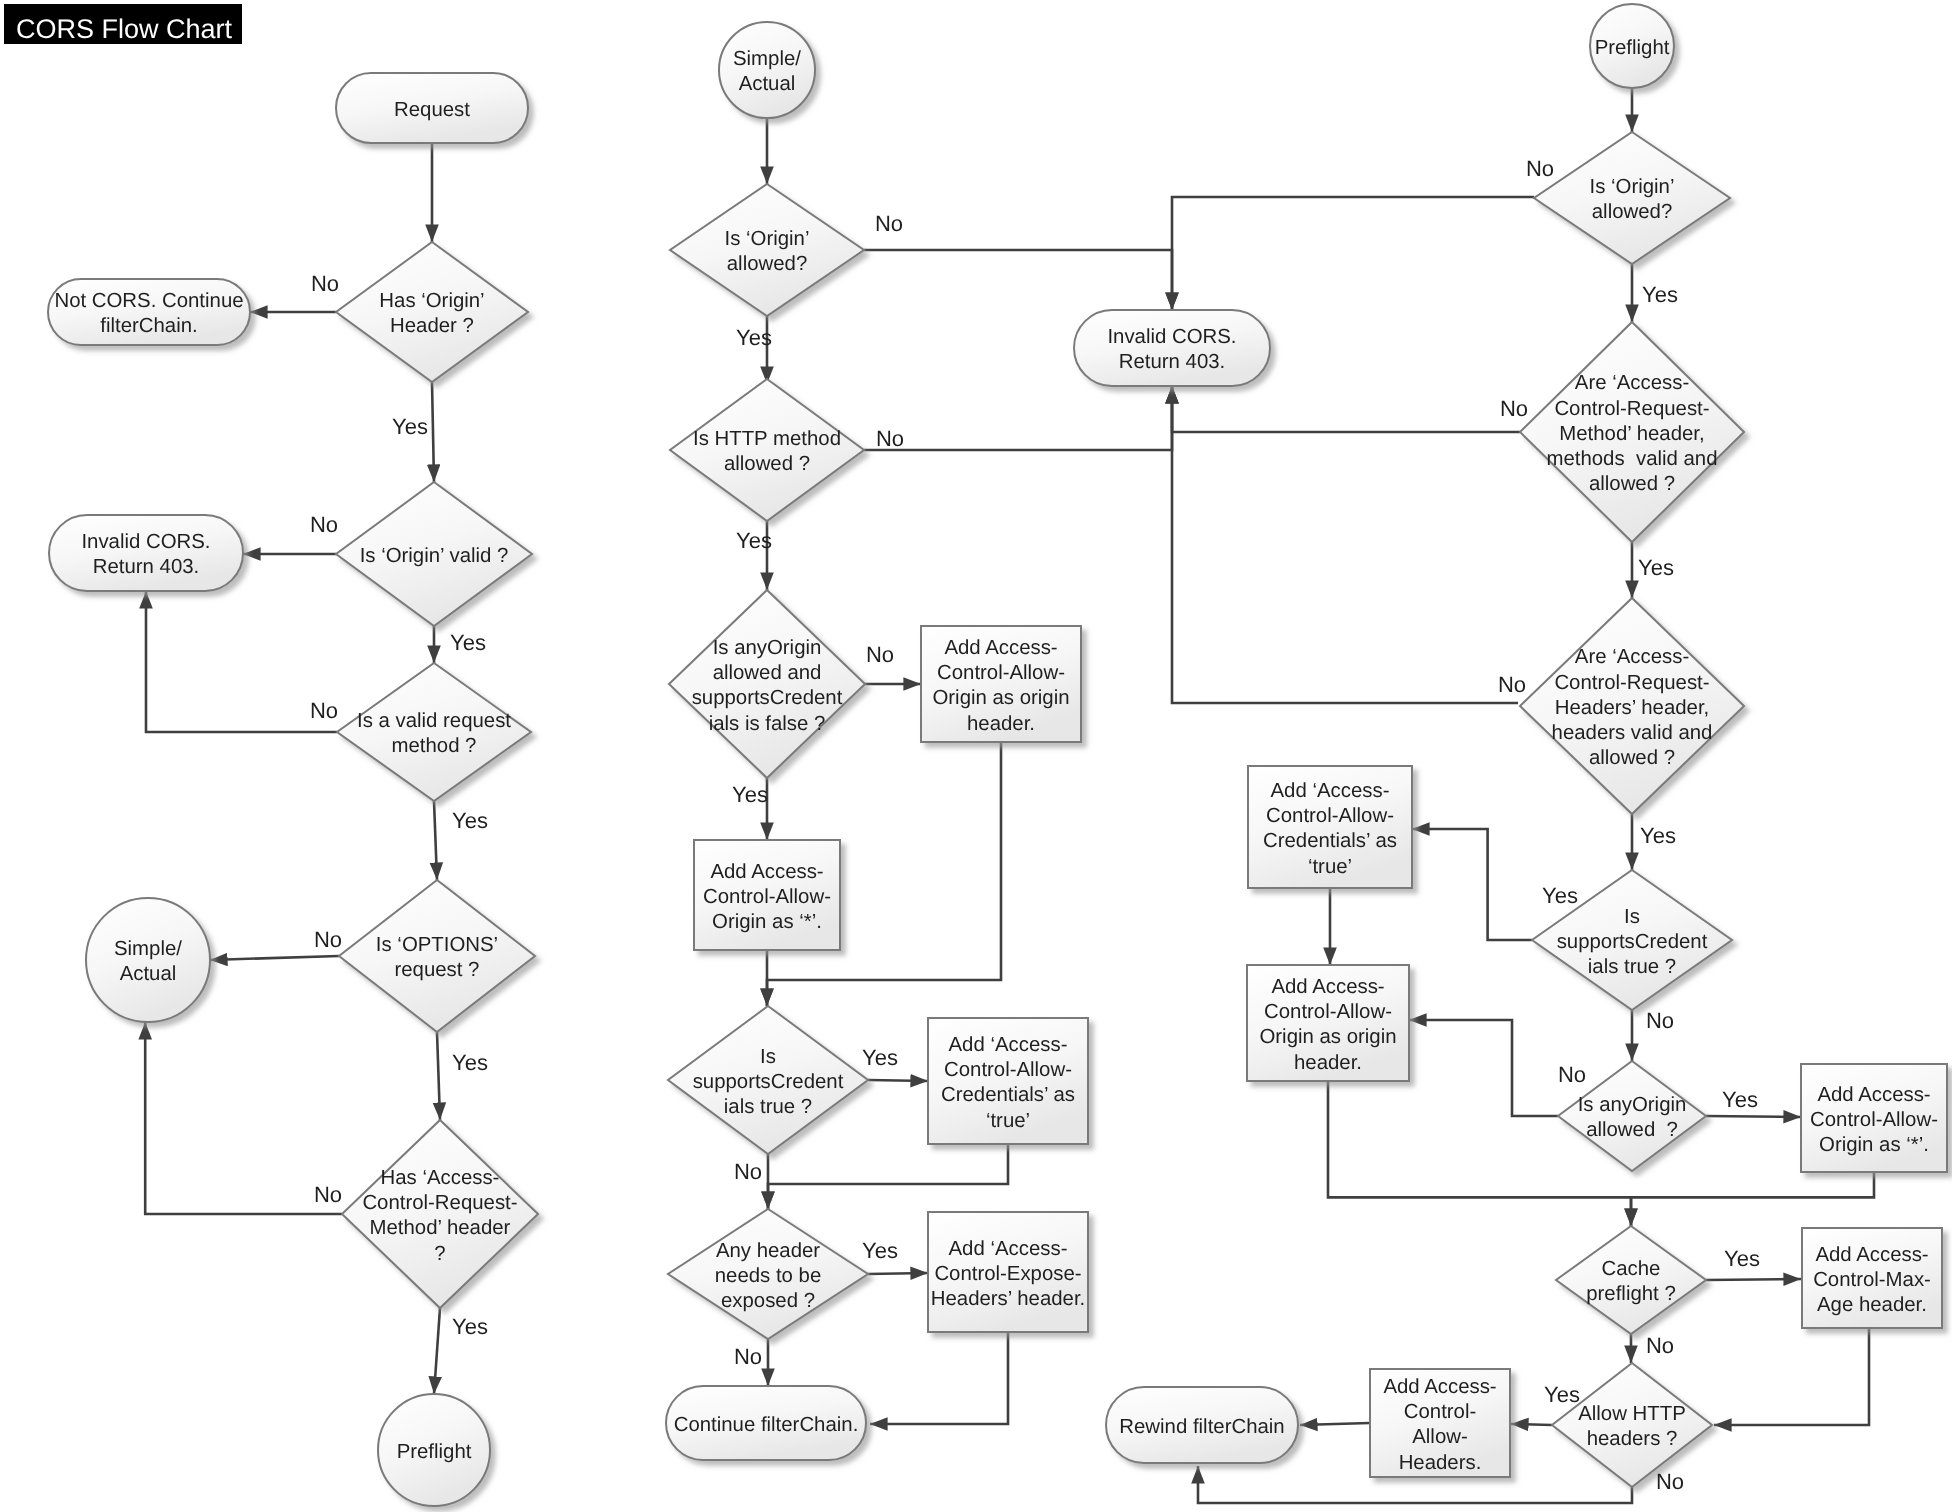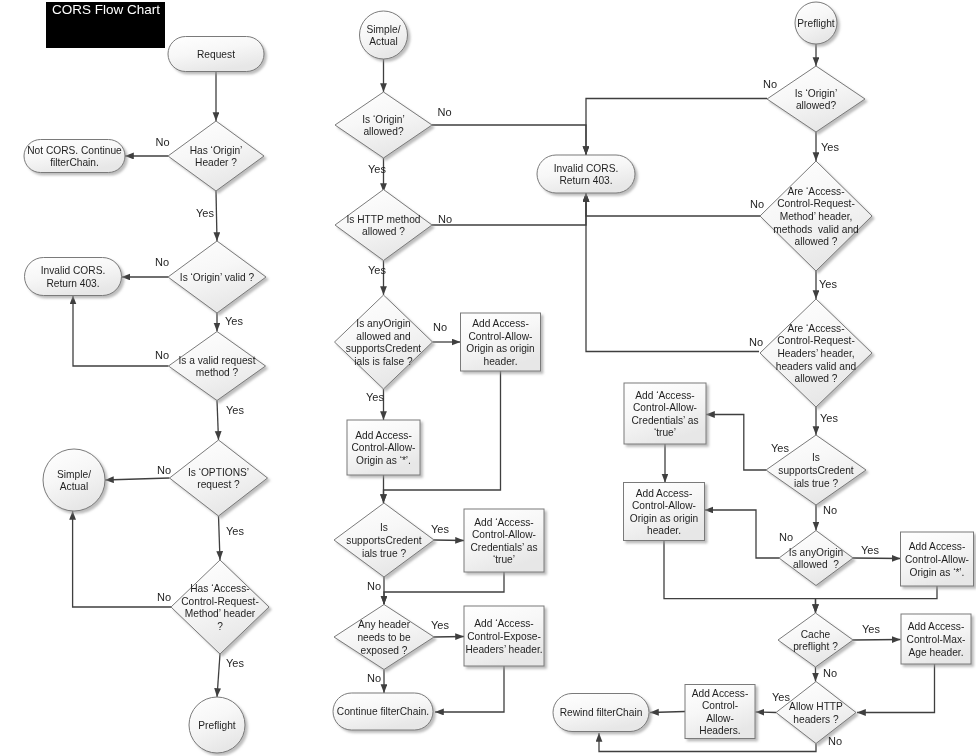--- a/index.html
+++ b/index.html
@@ -1,21 +1,21 @@
 <!DOCTYPE html>
 <html><head>
 <meta charset="utf-8">
 <style>
   html,body{margin:0;padding:0;background:#ffffff;}
   #stage{position:relative;width:976px;height:756px;overflow:hidden;font-family:"Liberation Sans",sans-serif;}
   #diagram{position:absolute;left:0;top:0;}
   #diagram text{font-family:"Liberation Sans",sans-serif;white-space:pre;}
-  #title-box{position:absolute;left:2px;top:2px;width:119px;height:46px;background:#000000;color:#ffffff;
-             font-size:13.5px;white-space:nowrap;display:flex;align-items:flex-start;padding-left:6px;box-sizing:border-box;
-             font-family:"Liberation Sans",sans-serif;letter-spacing:0px;margin-left:44px;}
+  #title-box{position:absolute;left:2px;top:2px;width:119px;height:20px;background:#000000;color:#ffffff;
+             font-size:13.5px;white-space:nowrap;display:flex;align-items:flex-end;padding-left:6px;box-sizing:border-box;
+             font-family:"Liberation Sans",sans-serif;letter-spacing:0px;}
 </style>
 </head>
 <body>
 
 <div id="stage">
   <svg id="diagram" width="976" height="756" viewBox="0 0 976 756">
       <defs>
         <linearGradient id="nodefill" x1="0" y1="0" x2="0.45" y2="1">
           <stop offset="0" stop-color="#ffffff"></stop>
           <stop offset="0.5" stop-color="#f7f7f7"></stop>

